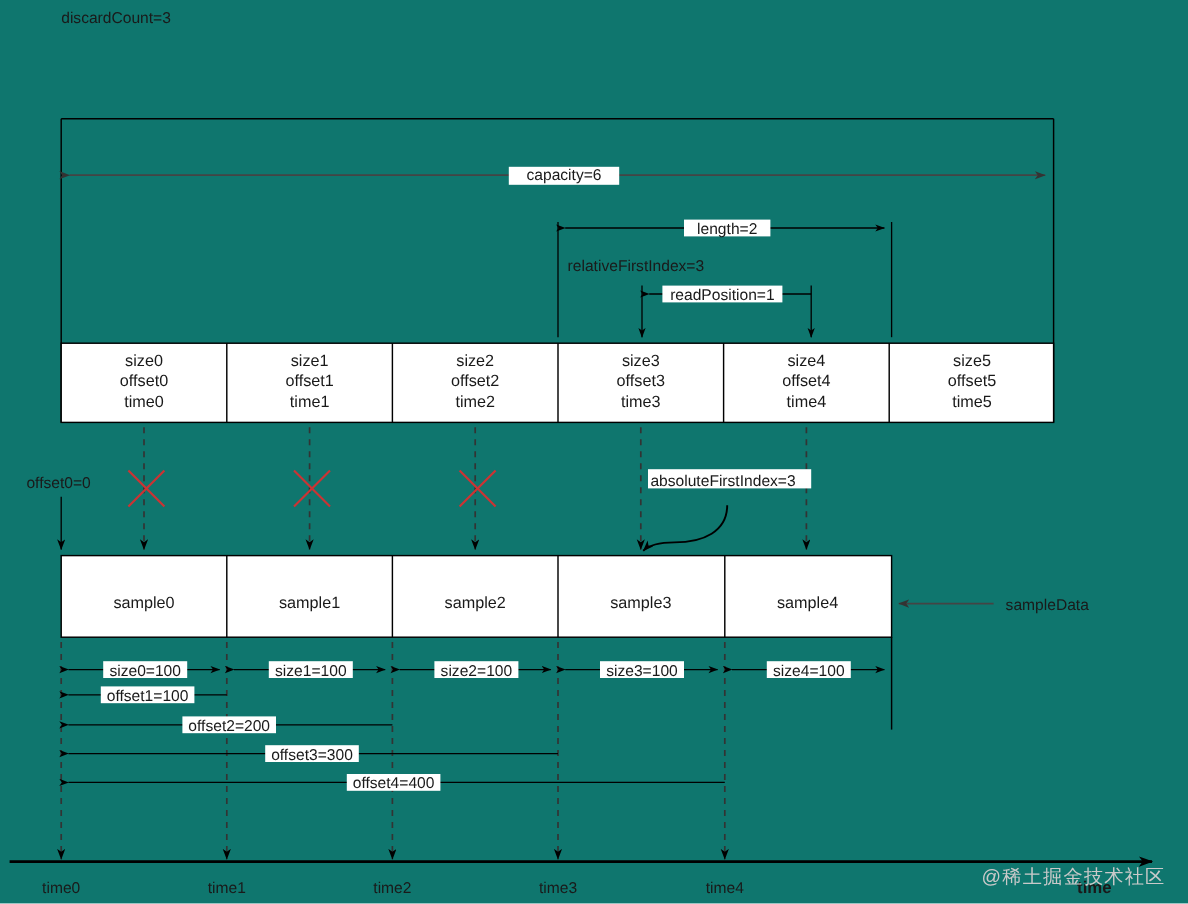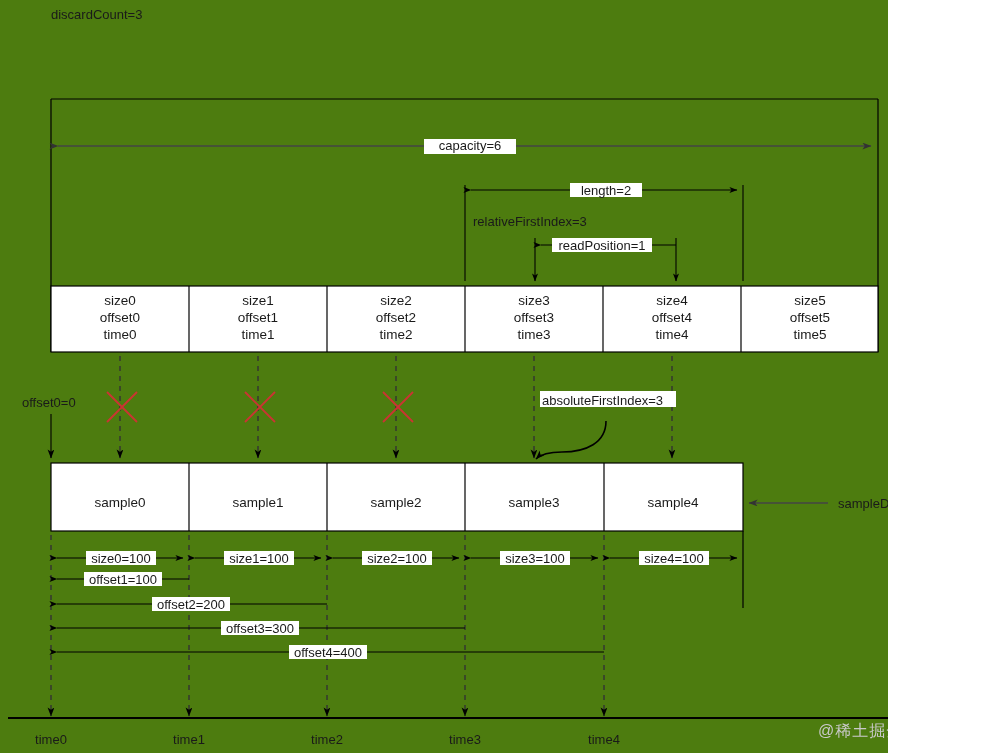--- a/index.html
+++ b/index.html
@@ -6,23 +6,23 @@
     margin: 0;
     padding: 0;
     background: #ffffff;
   }
   body {
     font-family: "Liberation Sans", sans-serif;
     color: #1a1a1a;
   }
   #stage {
     position: relative;
-    width: 888px;
+    width: 990px;
     height: 753px;
-    background: #4d7c0f;
+    background: #0f766e;
     overflow: hidden;
   }
   svg#diagram {
     position: absolute;
     left: 0;
     top: 0;
     width: 990px;
     height: 753px;
   }
   .lbl {

